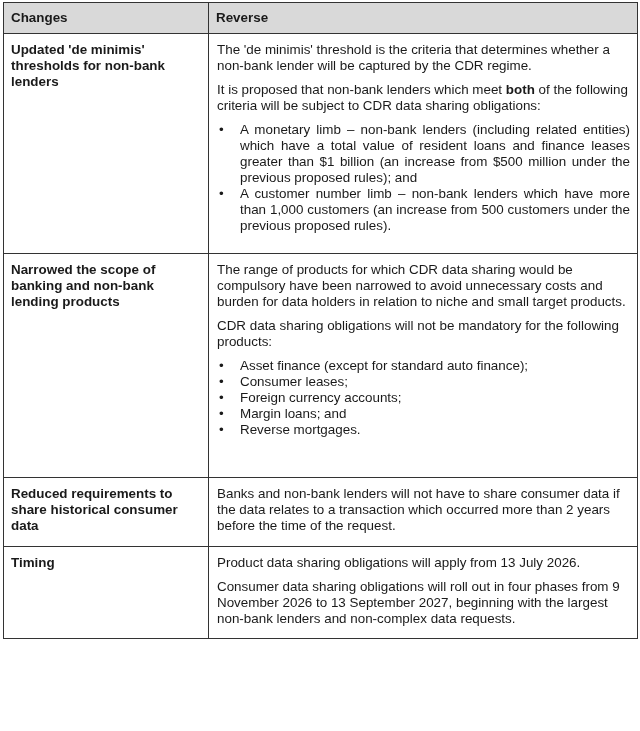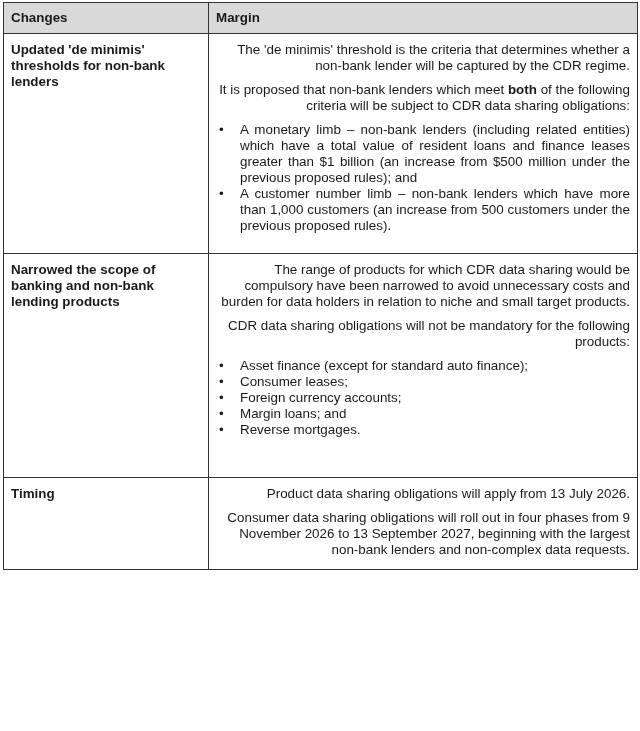--- a/index.html
+++ b/index.html
@@ -42,21 +42,20 @@
     }
     table.changes-table td.change-cell {
       font-weight: bold;
       padding: 8px 7px 6px 7px;
     }
     table.changes-table td.detail-cell {
       padding: 8px 7px 6px 8px;
     }
     .para {
       margin: 0 0 8px 0;
-      text-align: right;
     }
     .para:last-child { margin-bottom: 0; }
     ul.bullets {
       margin: 0 0 2px 0;
       padding: 0;
       list-style: none;
     }
     ul.bullets li {
       position: relative;
       padding-left: 23px;
@@ -82,21 +81,21 @@
 <body>
 
 <table class="changes-table">
   <colgroup>
     <col class="col-changes">
     <col class="col-details">
   </colgroup>
   <thead>
     <tr>
       <th>Changes</th>
-      <th>Margin</th>
+      <th>Reverse</th>
     </tr>
   </thead>
   <tbody>
 
     <tr class="row-1">
       <td class="change-cell">Updated 'de minimis' thresholds for non-bank lenders</td>
       <td class="detail-cell">
         <p class="para">The 'de minimis' threshold is the criteria that determines whether a non-bank lender will be captured by the CDR regime.</p>
         <p class="para"><span>It is proposed that non-bank lenders which meet </span><b>both</b><span> of the following criteria will be subject to CDR data sharing obligations:</span></p>
         <ul class="bullets justified">
@@ -135,20 +134,26 @@
             <span class="bullet-text">Margin loans; and</span>
           </li>
           <li>
             <span class="bullet-dot">•</span>
             <span class="bullet-text">Reverse mortgages.</span>
           </li>
         </ul>
       </td>
     </tr>
 
+    <tr class="row-3">
+      <td class="change-cell">Reduced requirements to share historical consumer data</td>
+      <td class="detail-cell">
+        <p class="para">Banks and non-bank lenders will not have to share consumer data if the data relates to a transaction which occurred more than 2 years before the time of the request.</p>
+      </td>
+    </tr>
 
     <tr class="row-4">
       <td class="change-cell">Timing</td>
       <td class="detail-cell">
         <p class="para">Product data sharing obligations will apply from 13 July 2026.</p>
         <p class="para">Consumer data sharing obligations will roll out in four phases from 9 November 2026 to 13 September 2027, beginning with the largest non-bank lenders and non-complex data requests.</p>
       </td>
     </tr>
 
 

